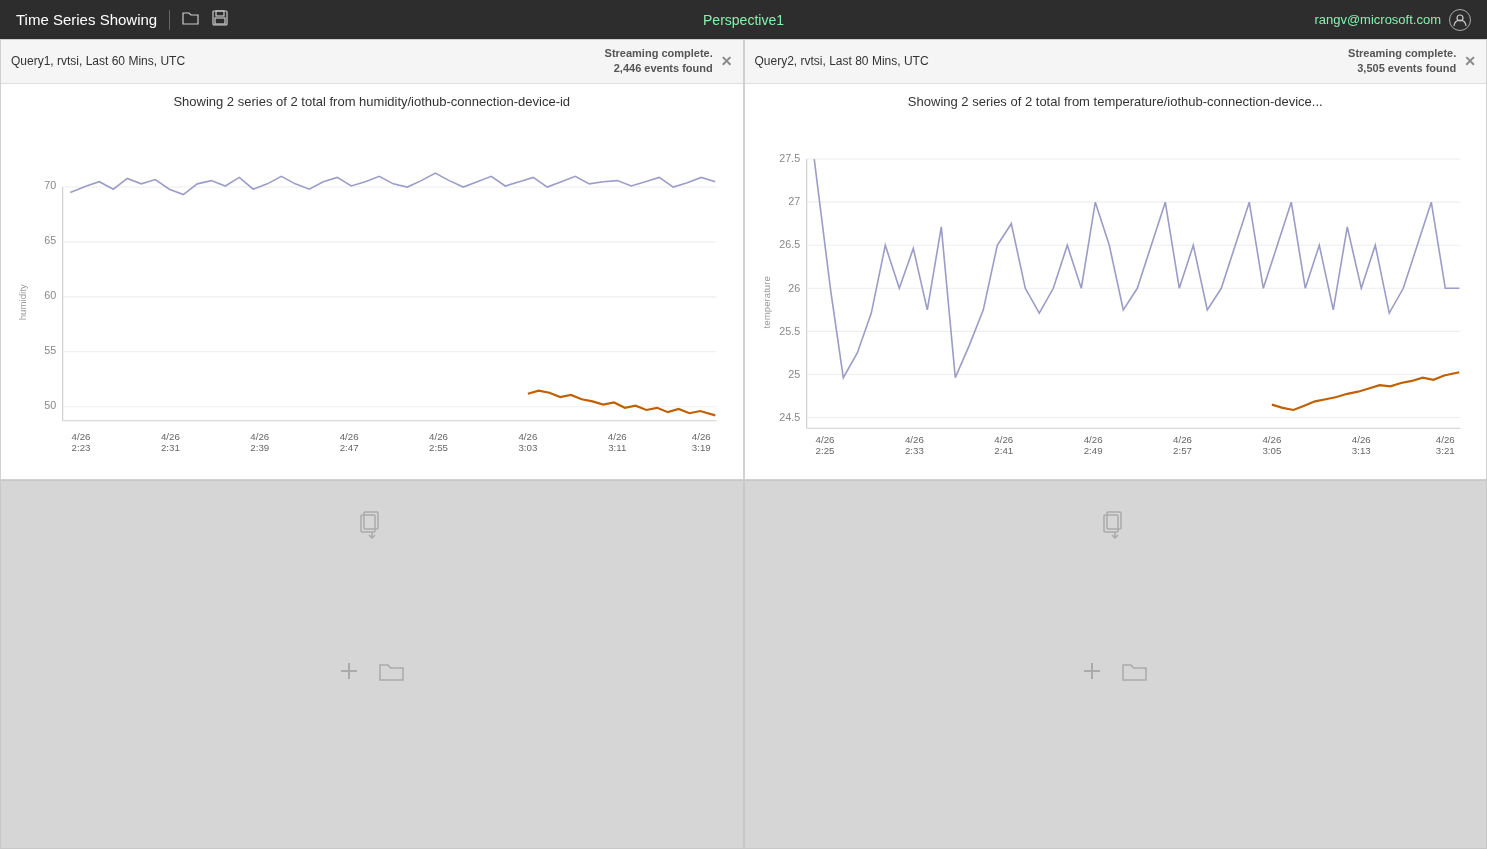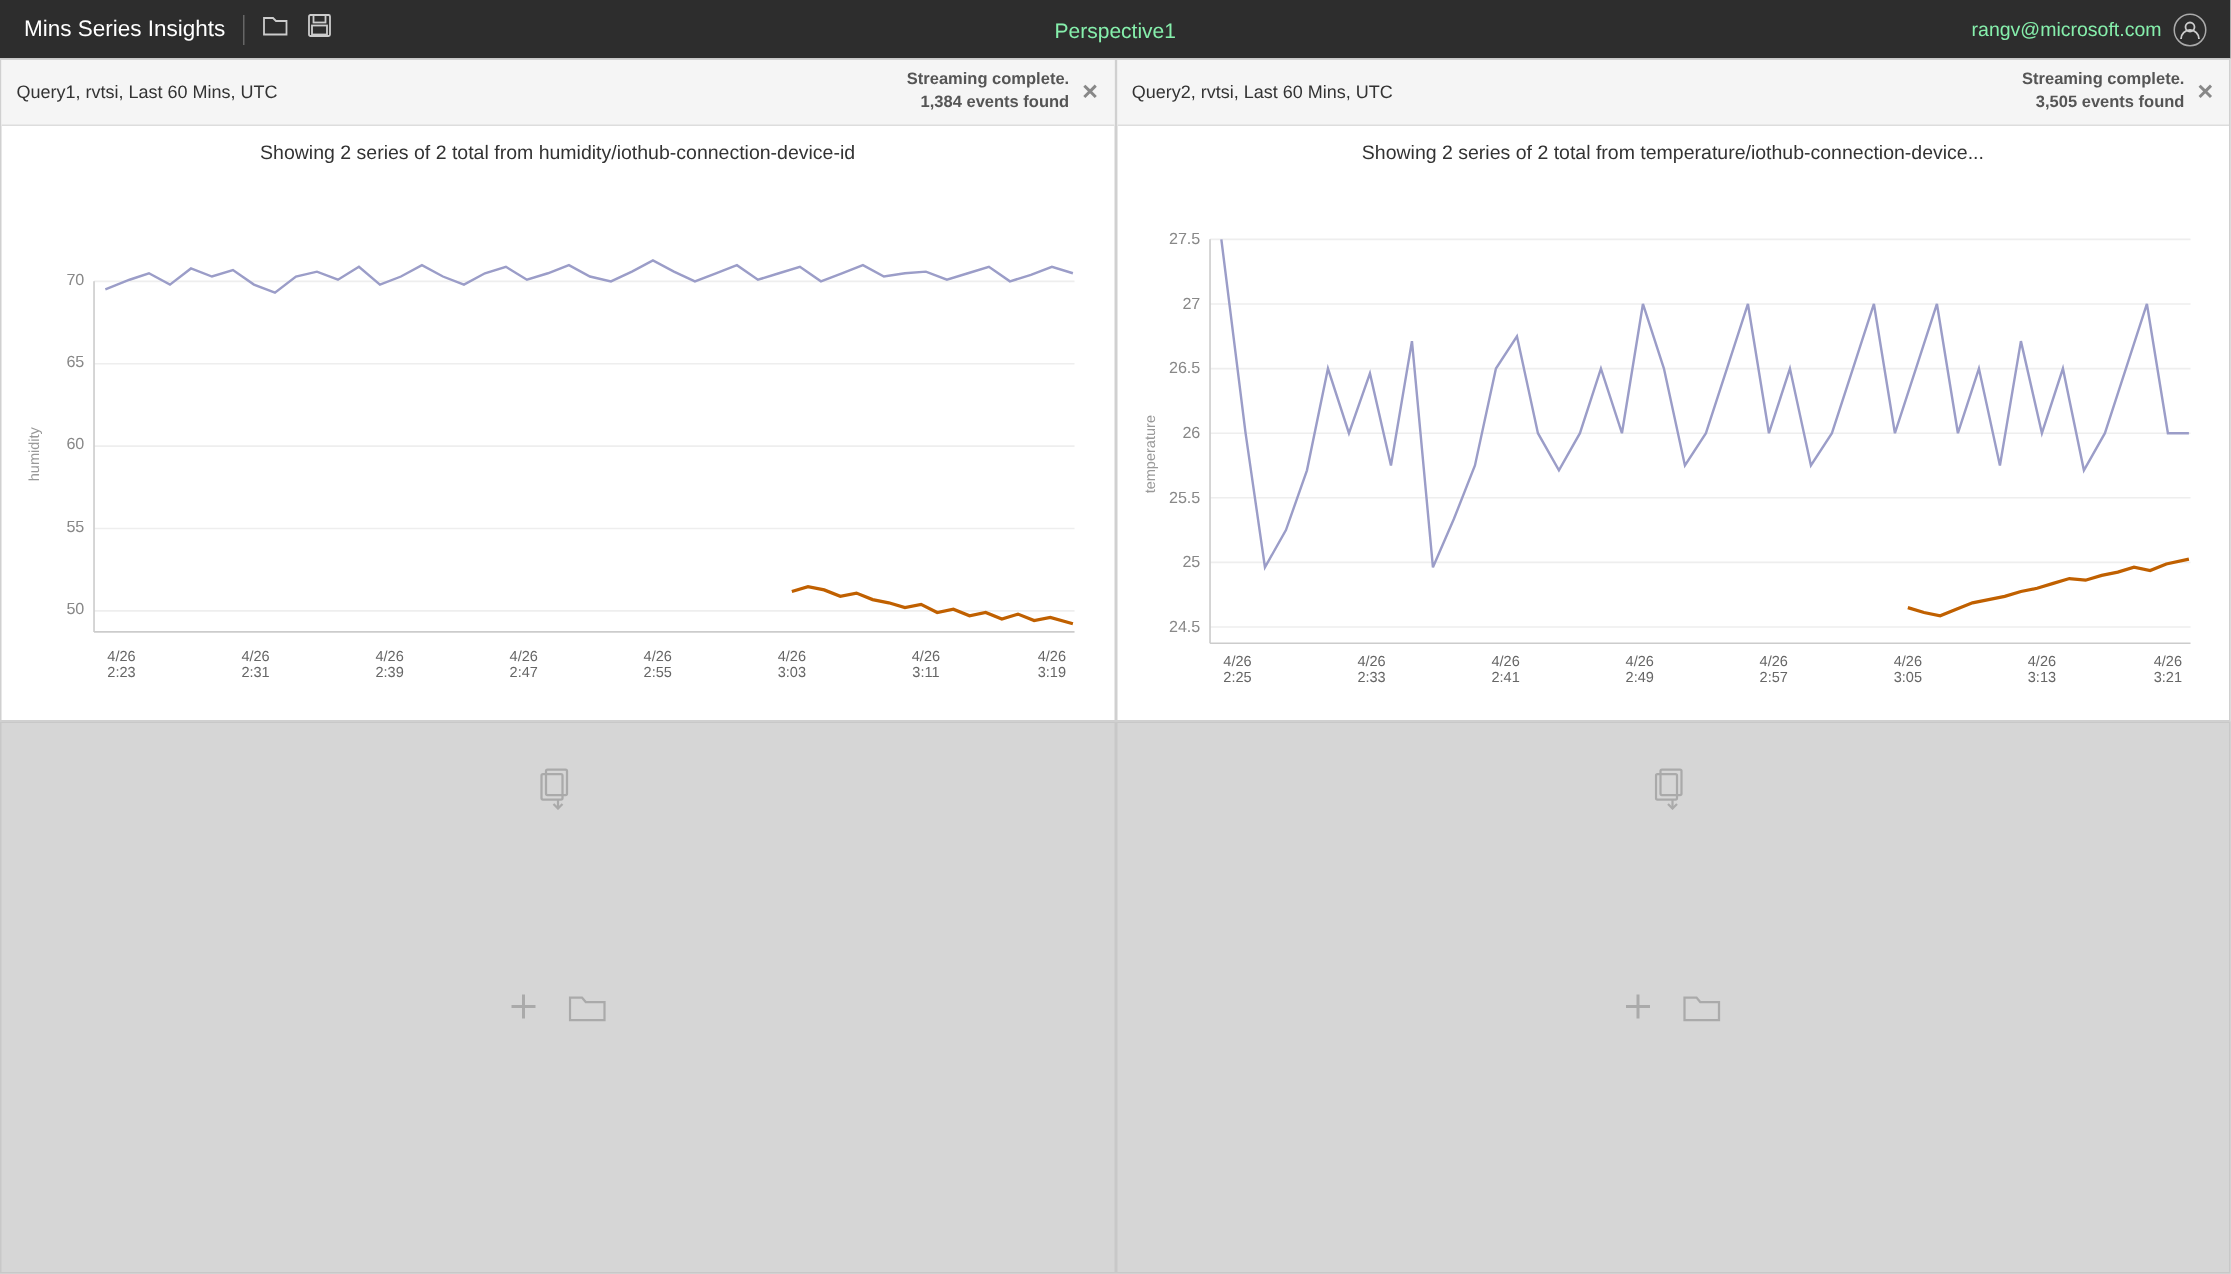--- a/index.html
+++ b/index.html
@@ -129,21 +129,21 @@
       color: #333;
       text-align: center;
       margin-bottom: 17px;
     }
   </style>
 </head>
 <body>
 
 <div class="header">
   <div class="header-left">
-    <span class="header-title">Mins Series Insights</span>
+    <span class="header-title">Time Series Showing</span>
     <div class="header-divider"></div>
     <span class="header-icon">
       <svg width="18" height="16" viewBox="0 0 18 16" fill="none">
         <path d="M1 3h6l2 2h7v9H1V3z" stroke="#ccc" stroke-width="1.2" fill="none"></path>
       </svg>
     </span>
     <span class="header-icon">
       <svg width="16" height="16" viewBox="0 0 16 16" fill="none">
         <rect x="1" y="1" width="14" height="14" rx="1" stroke="#ccc" stroke-width="1.2" fill="none"></rect>
         <rect x="4" y="1" width="8" height="5" stroke="#ccc" stroke-width="1.2" fill="none"></rect>
@@ -164,21 +164,21 @@
 </div>
 
 <div class="main-content">
 
   <div class="panel">
     <div class="panel-header">
       <span class="panel-title">Query1, rvtsi, Last 60 Mins, UTC</span>
       <div class="panel-header-right">
         <div class="panel-status">
           <div>Streaming complete.</div>
-          <div>1,384 events found</div>
+          <div>2,446 events found</div>
         </div>
         <span class="panel-close">✕</span>
       </div>
     </div>
     <div class="chart-area">
       <div class="chart-title">Showing 2 series of 2 total from humidity/iothub-connection-device-id</div>
       
       <svg viewBox="0 0 670 320" style="width:100%;height:calc(100% - 28px);">
 
         <text transform="rotate(-90,14,160)" x="14" y="160" text-anchor="middle" font-size="9" fill="#999">humidity</text>
@@ -221,21 +221,21 @@
         <text x="563" y="288" text-anchor="middle" font-size="9" fill="#666">4/26</text>
         <text x="563" y="298" text-anchor="middle" font-size="9" fill="#666">3:11</text>
         <text x="641" y="288" text-anchor="middle" font-size="9" fill="#666">4/26</text>
         <text x="641" y="298" text-anchor="middle" font-size="9" fill="#666">3:19</text>
       </svg>
     </div>
   </div>
 
   <div class="panel">
     <div class="panel-header">
-      <span class="panel-title">Query2, rvtsi, Last 60 Mins, UTC</span>
+      <span class="panel-title">Query2, rvtsi, Last 80 Mins, UTC</span>
       <div class="panel-header-right">
         <div class="panel-status">
           <div>Streaming complete.</div>
           <div>3,505 events found</div>
         </div>
         <span class="panel-close">✕</span>
       </div>
     </div>
     <div class="chart-area">
       <div class="chart-title">Showing 2 series of 2 total from temperature/iothub-connection-device...</div>

